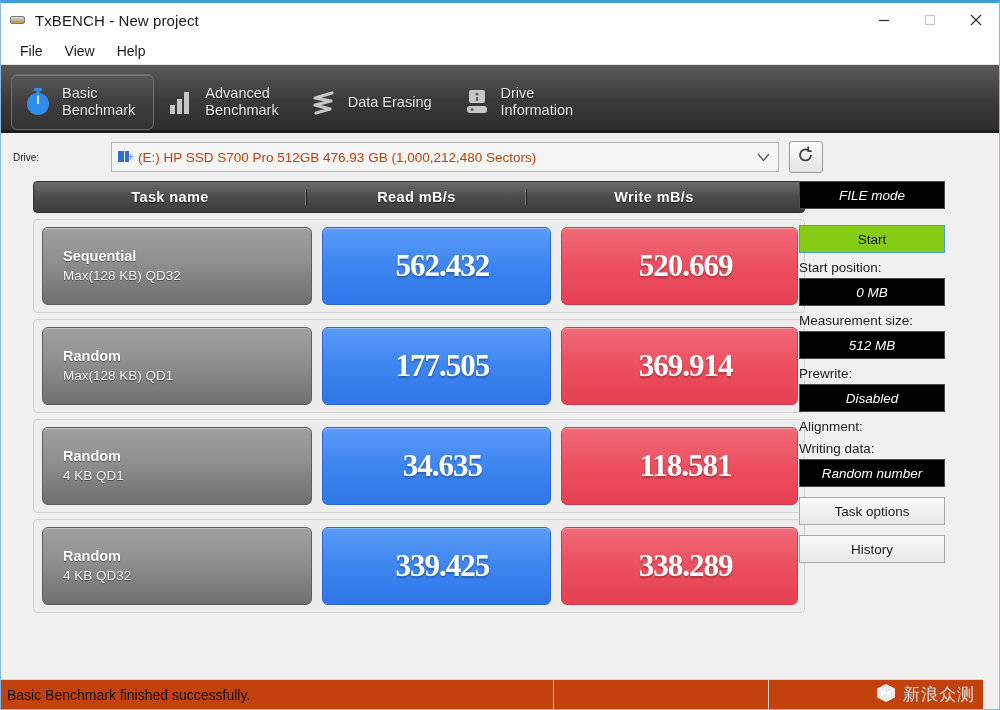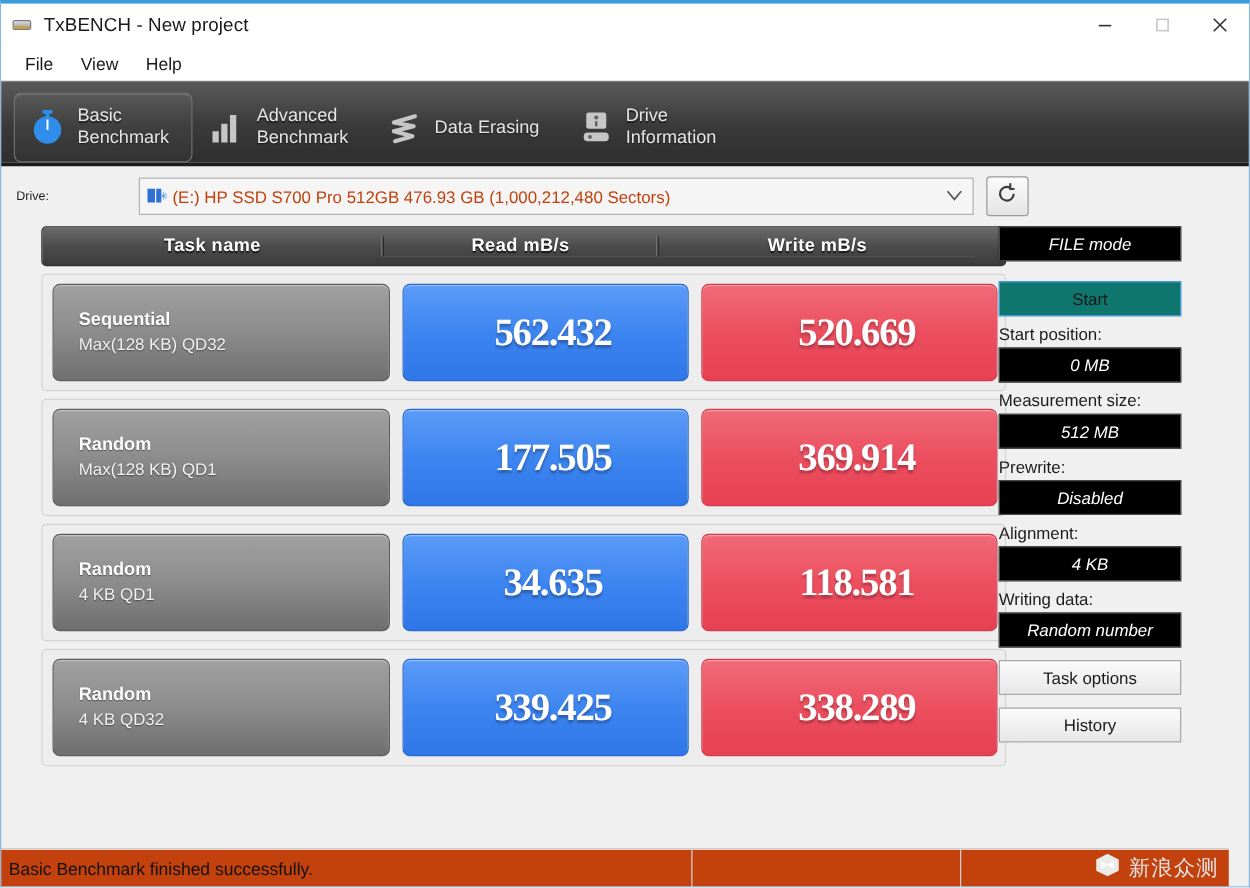--- a/index.html
+++ b/index.html
@@ -271,21 +271,21 @@
     height: 28px;
     background: linear-gradient(#fbfbfb, #e7e7e7);
     border: 1px solid #a8a8a8;
     color: #1a1a1a;
     font-size: 13.5px;
     display: flex; align-items: center; justify-content: center;
     width: 146px;
   }
   .start-btn {
     height: 28px;
-    background: #0f766e;
+    background: #84cc16;
     border: 1px solid #4a9ade;
     color: #1a1a1a;
     font-size: 13.5px;
     display: flex; align-items: center; justify-content: center;
     width: 146px;
   }
   .side-label {
     font-size: 13.5px;
     color: #1c1c1c;
     margin: 7px 0 3px 0;
@@ -500,21 +500,20 @@
       <div class="side-label">Start position:</div>
       <div class="dark-btn">0 MB</div>
 
       <div class="side-label">Measurement size:</div>
       <div class="dark-btn">512 MB</div>
 
       <div class="side-label">Prewrite:</div>
       <div class="dark-btn">Disabled</div>
 
       <div class="side-label">Alignment:</div>
-      <div class="dark-btn">4 KB</div>
 
       <div class="side-label">Writing data:</div>
       <div class="dark-btn">Random number</div>
 
       <div class="spacer-10"></div>
       <div class="lite-btn">Task options</div>
       <div class="spacer-10"></div>
       <div class="lite-btn">History</div>
     </div>
   </div>

